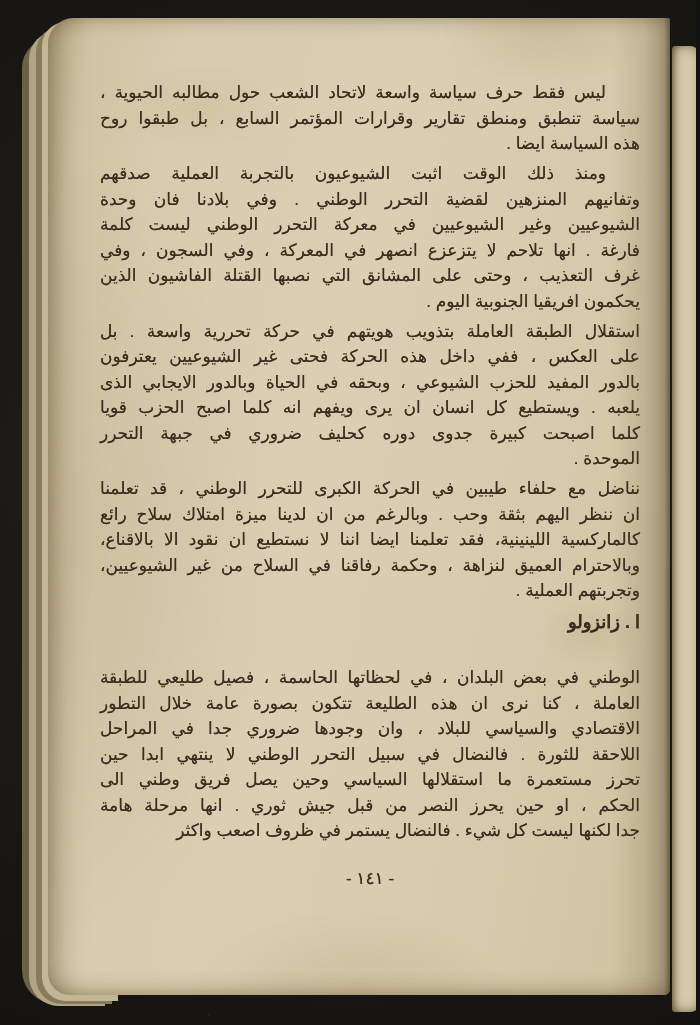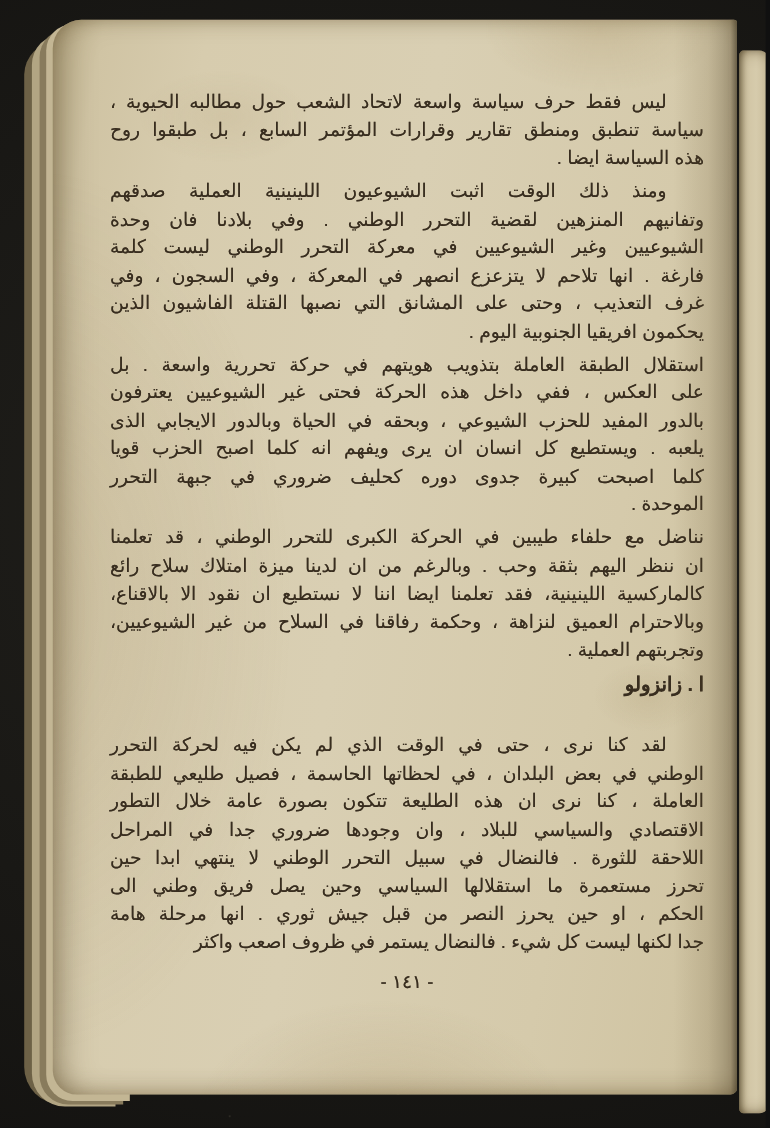--- a/index.html
+++ b/index.html
@@ -54,41 +54,41 @@
   .content{
     position:absolute;left:52px;top:62px;width:540px;
     direction:rtl;color:#382d1f;font-size:17px;line-height:25.5px;
     text-shadow:0 0 .4px rgba(56,45,31,.7);
   }
   .para{margin:0 0 4.5px 0;}
   .line{text-align:justify;text-align-last:justify;white-space:normal;}
   .line.first{text-indent:34px;}
   .line.last{text-align-last:right;}
   .signature{text-align:right;padding-left:36px;font-weight:bold;margin:6px 0 30px 0;font-size:18px;}
-  .page-number{text-align:center;margin-top:11px;letter-spacing:3px;}
+  .page-number{text-align:center;margin-top:22px;letter-spacing:3px;}
 </style>
 </head>
 <body>
 
 <div class="scene">
   <div class="edge e1"></div>
   <div class="edge e2"></div>
   <div class="edge e3"></div>
   <div class="edge e4"></div>
 
   <div class="page">
     <div class="content">
       <div id="blocks">
           <div class="para">
             <div class="line first">ليس فقط حرف سياسة واسعة لاتحاد الشعب حول مطالبه الحيوية ،</div>
             <div class="line">سياسة تنطبق ومنطق تقارير وقرارات المؤتمر السابع ، بل طبقوا روح</div>
             <div class="line last">هذه السياسة ايضا .</div>
           </div>
           <div class="para">
-            <div class="line first">ومنذ ذلك الوقت اثبت الشيوعيون اللينينية العملية صدقهم</div>
+            <div class="line first">ومنذ ذلك الوقت اثبت الشيوعيون بالتجربة العملية صدقهم</div>
             <div class="line">وتفانيهم المنزهين لقضية التحرر الوطني . وفي بلادنا فان وحدة</div>
             <div class="line">الشيوعيين وغير الشيوعيين في معركة التحرر الوطني ليست كلمة</div>
             <div class="line">فارغة . انها تلاحم لا يتزعزع انصهر في المعركة ، وفي السجون ، وفي</div>
             <div class="line">غرف التعذيب ، وحتى على المشانق التي نصبها القتلة الفاشيون الذين</div>
             <div class="line last">يحكمون افريقيا الجنوبية اليوم .</div>
           </div>
           <div class="para">
             <div class="line">استقلال الطبقة العاملة بتذويب هويتهم في حركة تحررية واسعة . بل</div>
             <div class="line">على العكس ، ففي داخل هذه الحركة فحتى غير الشيوعيين يعترفون</div>
             <div class="line">بالدور المفيد للحزب الشيوعي ، وبحقه في الحياة وبالدور الايجابي الذى</div>
@@ -98,21 +98,20 @@
           </div>
           <div class="para">
             <div class="line">نناضل مع حلفاء طيبين في الحركة الكبرى للتحرر الوطني ، قد تعلمنا</div>
             <div class="line">ان ننظر اليهم بثقة وحب . وبالرغم من ان لدينا ميزة امتلاك سلاح رائع</div>
             <div class="line">كالماركسية اللينينية، فقد تعلمنا ايضا اننا لا نستطيع ان نقود الا بالاقناع،</div>
             <div class="line">وبالاحترام العميق لنزاهة ، وحكمة رفاقنا في السلاح من غير الشيوعيين،</div>
             <div class="line last">وتجربتهم العملية .</div>
           </div>
           <div class="signature">ا . زانزولو</div>
           <div class="para">
-            <div class="line first">لقد كنا نرى ، حتى في الوقت الذي لم يكن فيه لحركة التحرر</div>
             <div class="line">الوطني في بعض البلدان ، في لحظاتها الحاسمة ، فصيل طليعي للطبقة</div>
             <div class="line">العاملة ، كنا نرى ان هذه الطليعة تتكون بصورة عامة خلال التطور</div>
             <div class="line">الاقتصادي والسياسي للبلاد ، وان وجودها ضروري جدا في المراحل</div>
             <div class="line">اللاحقة للثورة . فالنضال في سبيل التحرر الوطني لا ينتهي ابدا حين</div>
             <div class="line">تحرز مستعمرة ما استقلالها السياسي وحين يصل فريق وطني الى</div>
             <div class="line">الحكم ، او حين يحرز النصر من قبل جيش ثوري . انها مرحلة هامة</div>
             <div class="line last">جدا لكنها ليست كل شيء . فالنضال يستمر في ظروف اصعب واكثر</div>
           </div>
         </div>
       <div class="page-number">- ١٤١ -</div>

